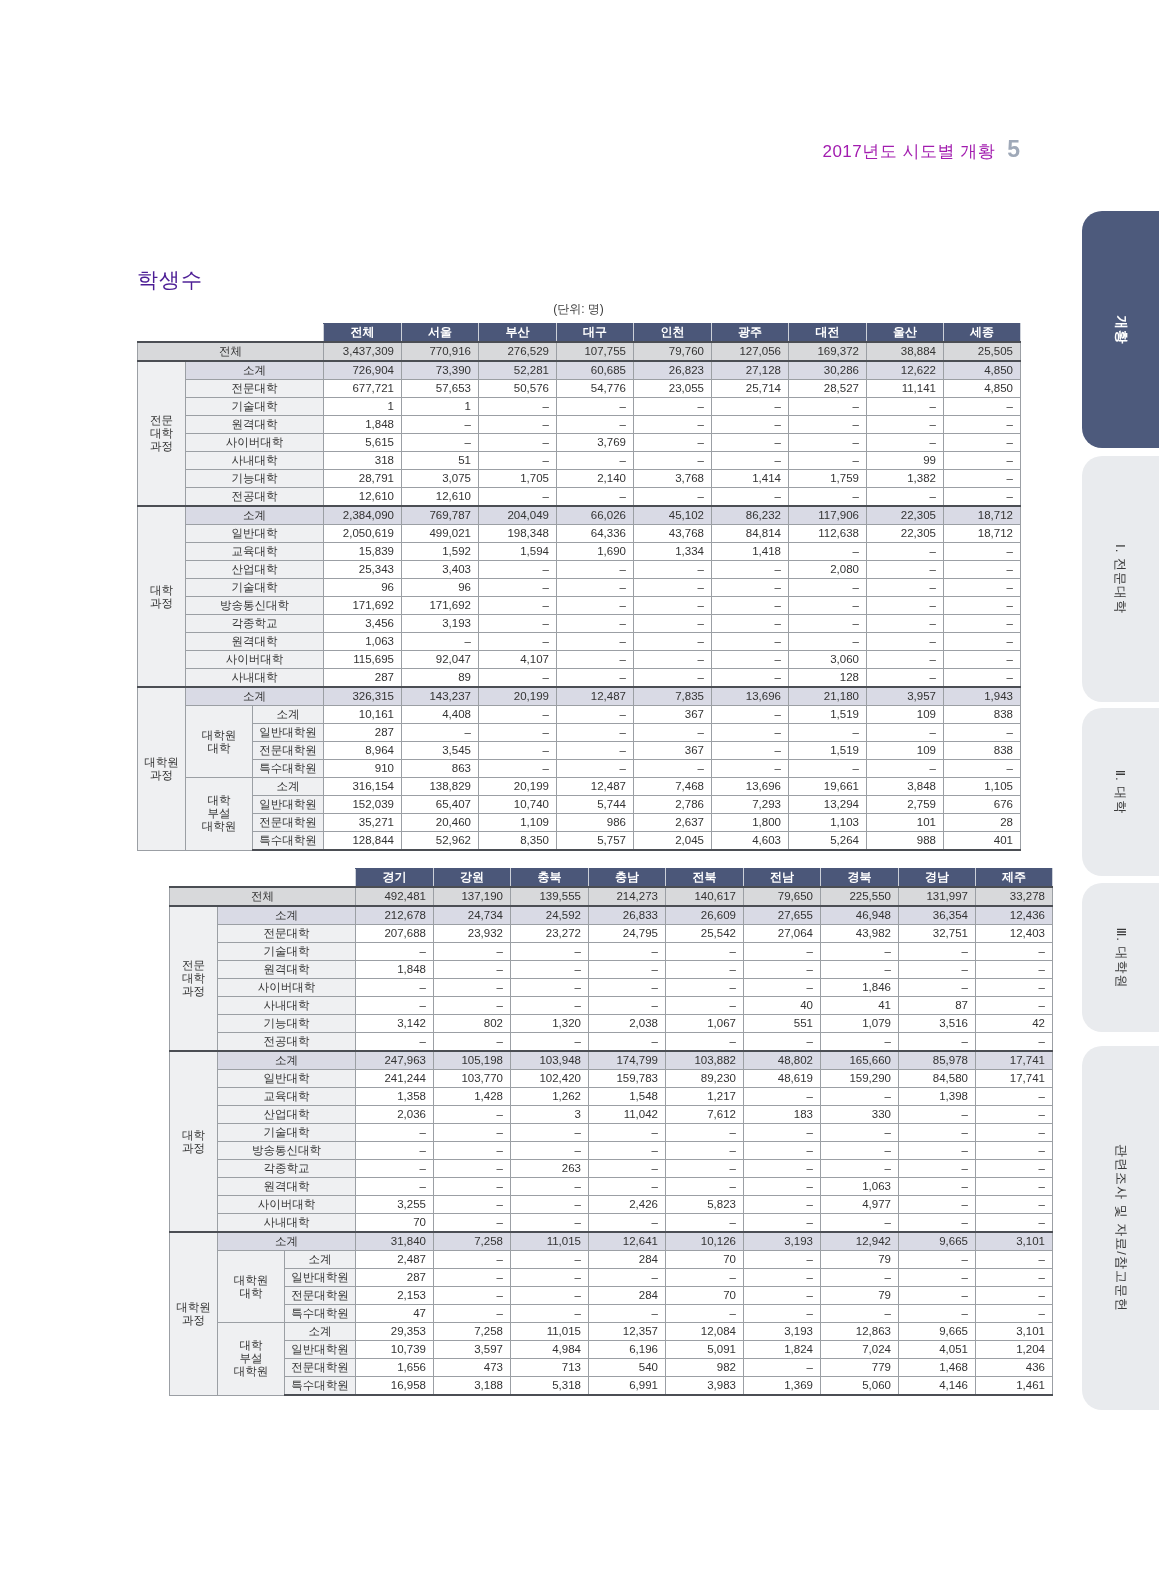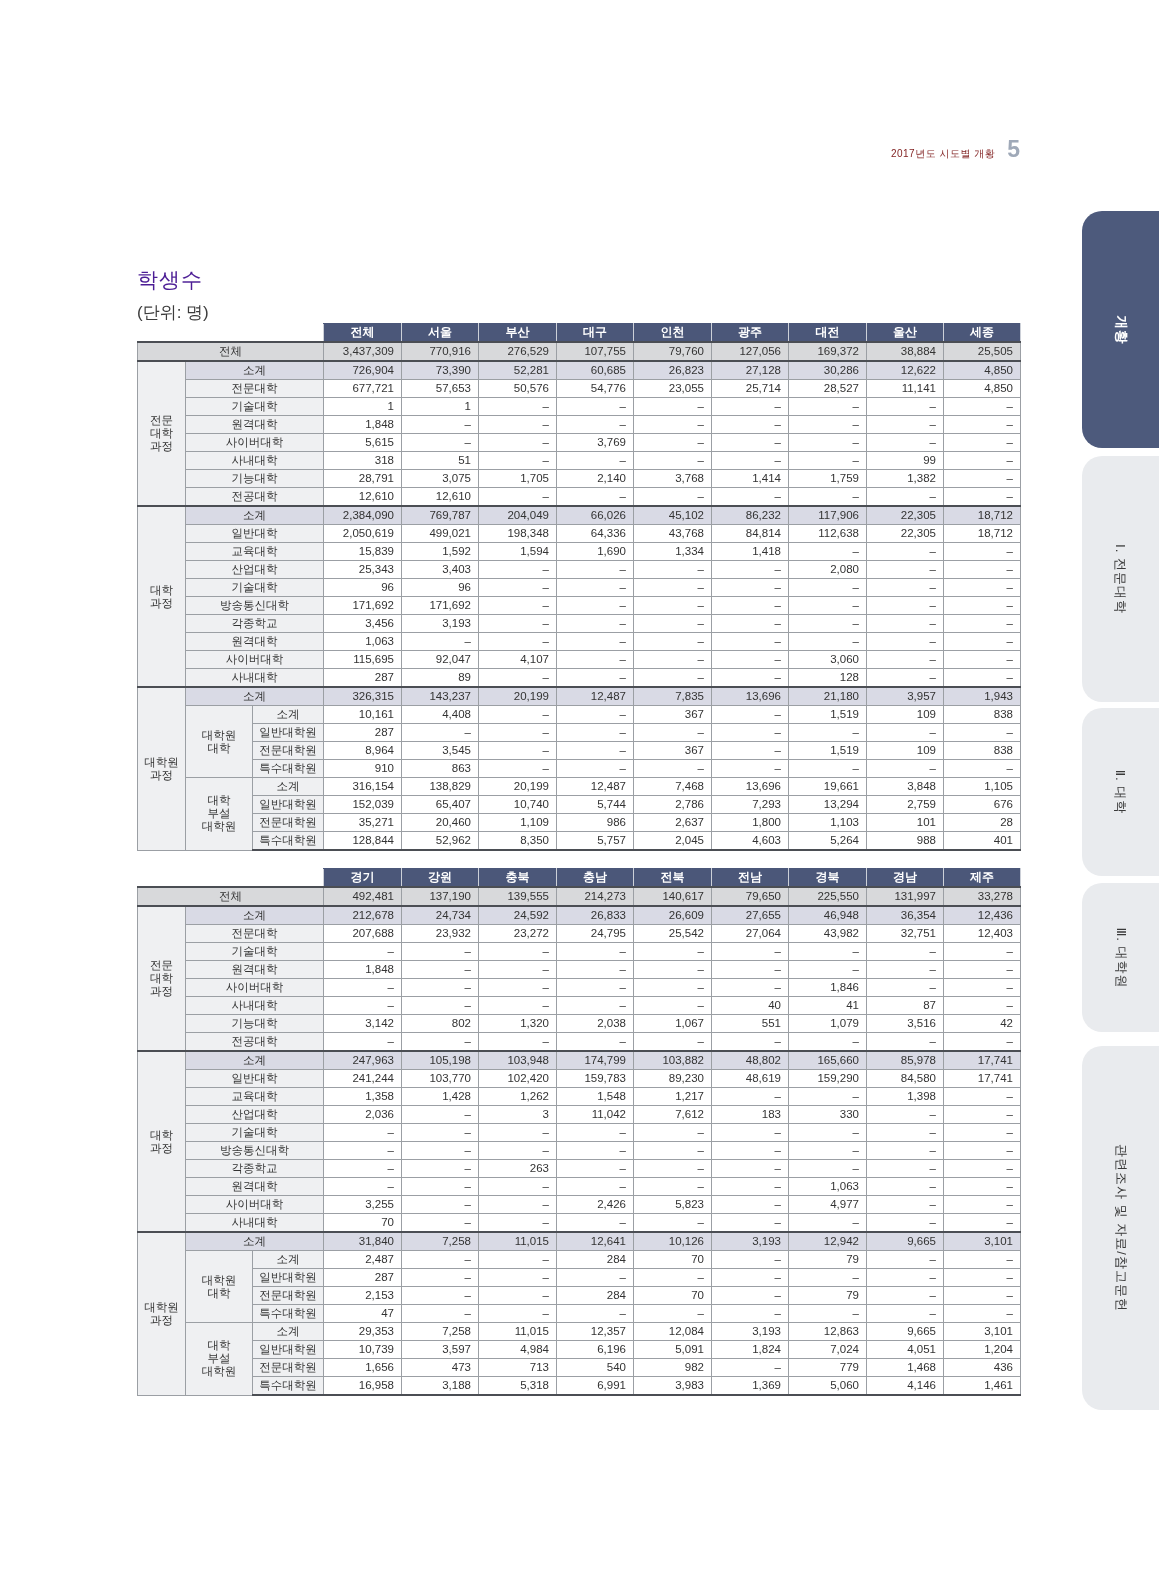--- a/index.html
+++ b/index.html
@@ -2,43 +2,43 @@
 <html><head>
 <meta charset="utf-8">
 <style>
   html,body{margin:0;padding:0;}
   body{
     width:1159px;height:1571px;position:relative;background:#ffffff;
     font-family:"Liberation Sans","DejaVu Sans",sans-serif;color:#333;overflow:hidden;
   }
   
   .page-header{position:absolute;top:136px;right:139px;display:flex;align-items:baseline;gap:12px;}
-  .page-header .ht{font-size:10px;color:#7f1d1d;letter-spacing:0.5px;}
+  .page-header .ht{font-size:17px;color:#a21caf;letter-spacing:0.5px;}
   .page-header .pn{font-size:23px;color:#9fa9b8;font-weight:bold;}
   
   .section-title{position:absolute;left:137px;top:266px;font-size:21px;color:#4c1d95;letter-spacing:1px;}
-  .unit-label{position:absolute;top:301px;left:137px;width:883px;text-align:left;font-size:17px;color:#3c3c3c;}
+  .unit-label{position:absolute;top:301px;left:137px;width:883px;text-align:center;font-size:12px;color:#3c3c3c;}
   
   .tab{position:absolute;right:0;width:77px;border-radius:20px 0 0 20px;display:flex;align-items:center;justify-content:center;background:#e9ebee;}
   .tab span{transform:rotate(90deg);white-space:nowrap;font-size:13px;color:#3a3a3a;letter-spacing:1px;}
   .tab.active{background:#4d5a7c;}
   .tab.active span{color:#ffffff;font-weight:bold;font-size:13.5px;}
   
   .rt{position:absolute;left:137px;border-collapse:collapse;table-layout:fixed;font-size:11.5px;color:#333;}
   .rt td,.rt th{border:1px solid #9b9fa4;height:17px;padding:0;line-height:13px;overflow:hidden;}
   .rt td.corner{border:none;background:#fff;}
   .rt th.h{background:#4b5779;color:#fff;font-weight:bold;font-size:12px;border:1px solid #ccd0d8;border-top:1px solid #4b5779;}
   .rt td.num{text-align:right;padding-right:7px;background:#fff;}
   .rt td.lab{text-align:center;background:#eff0f2;white-space:pre-line;}
   .rt td.sub{background:#d9dae5;}
   .rt tr.totrow td{background:#d8d9db;border-top:2px solid #4b4e54;border-bottom:1.5px solid #4b4e54;}
   .rt tr.subrow td{border-top:2px solid #4b4e54;}
   .rt tr:last-child td{border-bottom:2px solid #4b4e54;}
   #table1{top:323px;}
-  #table2{top:868px;}
+  #table2{top:868px;margin-left:32px;}
 </style>
 </head>
 <body>
 
 <div class="page-header">
   <span class="ht">2017년도 시도별 개황</span>
   <span class="pn">5</span>
 </div>
 
 <div class="section-title">학생수</div>

